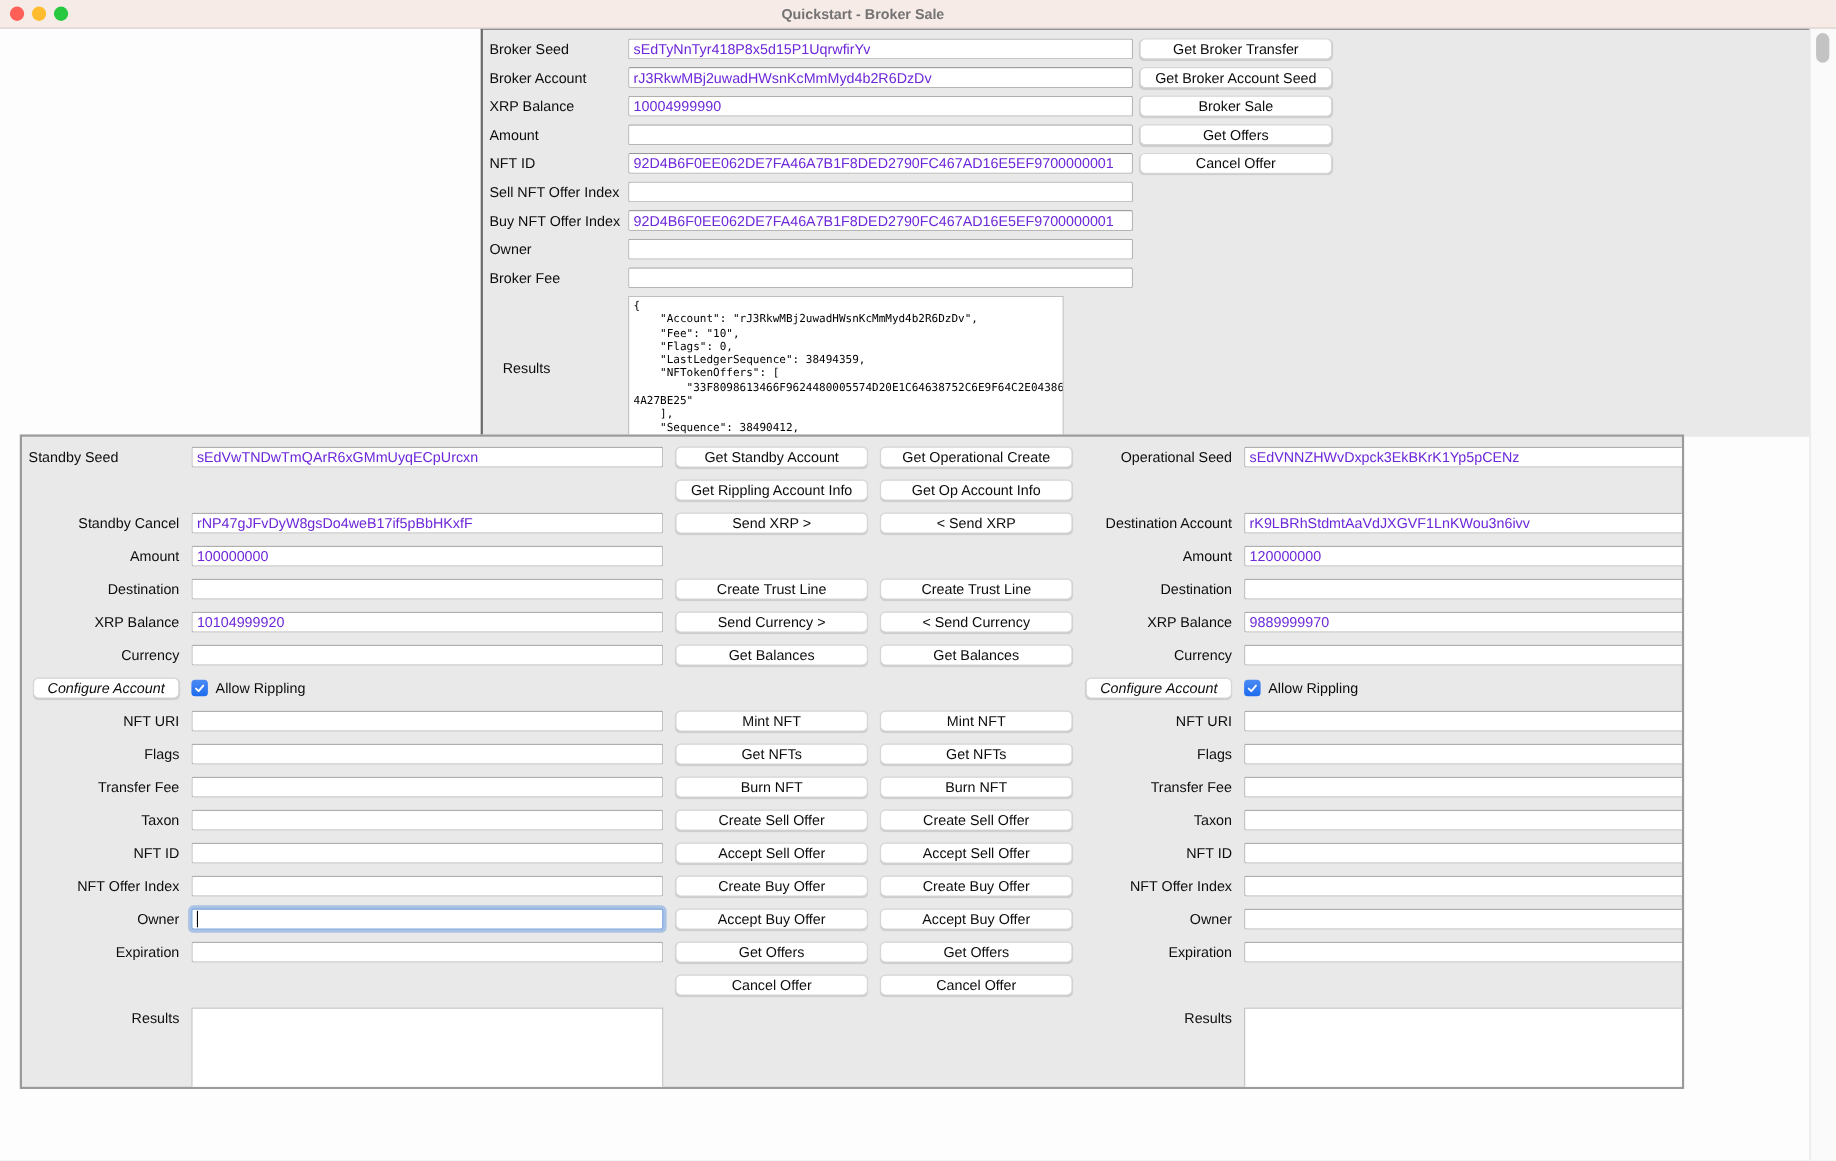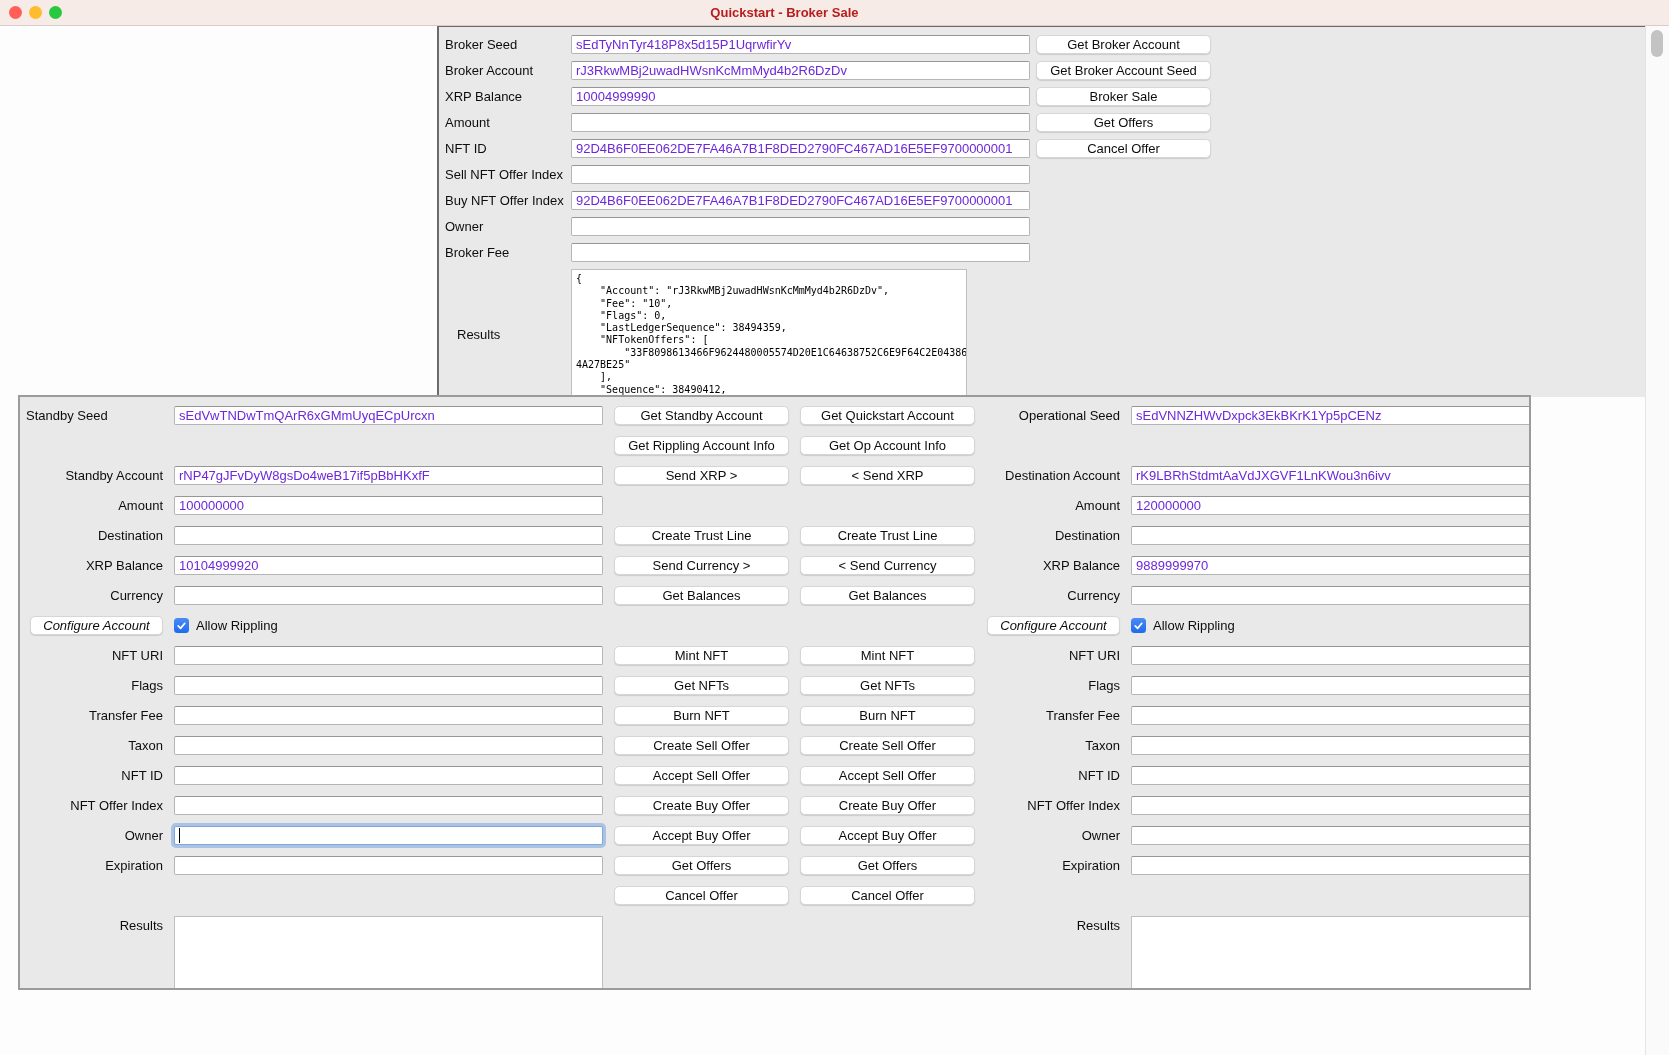--- a/index.html
+++ b/index.html
@@ -13,21 +13,21 @@
   .titlebar{
     position:absolute;top:0;left:0;right:0;height:25px;
     background:#f6ebe7;border-bottom:1px solid #d8cec9;z-index:6;
   }
   .light{position:absolute;top:6px;width:13px;height:13px;border-radius:50%;}
   .light.red{left:9px;background:#ff5f57;}
   .light.yellow{left:29px;background:#febc2e;}
   .light.green{left:49px;background:#28c840;}
   .win-title{
     position:absolute;top:0;left:47%;transform:translateX(-50%);
-    line-height:25px;font-size:13px;font-weight:bold;color:#b91c1c;white-space:nowrap;
+    line-height:25px;font-size:13px;font-weight:bold;color:#737373;white-space:nowrap;
   }
   
   .scroll-strip{
     position:absolute;top:25px;right:0;width:23px;bottom:0;
     background:#fafafa;border-left:1px solid #e4e4e4;z-index:5;
   }
   .scroll-thumb{
     position:absolute;top:5px;left:5px;width:12px;height:27px;
     border-radius:6px;background:#c3c3c3;
   }
@@ -102,21 +102,21 @@
   <div class="win-title">Quickstart - Broker Sale</div>
 </div>
 
 <div class="broker-panel">
   <div class="broker-grid" id="broker-grid">
       <div class="cell lbl left-align">Broker Seed</div>
       <div class="cell">
         <input class="entry" type="text" readonly="" value="sEdTyNnTyr418P8x5d15P1UqrwfirYv" style="">
       </div>
       <div class="cell">
-        <button class="btn">Get Broker Account</button>
+        <button class="btn">Get Broker Transfer</button>
       </div>
       <div class="cell lbl left-align">Broker Account</div>
       <div class="cell">
         <input class="entry" type="text" readonly="" value="rJ3RkwMBj2uwadHWsnKcMmMyd4b2R6DzDv" style="">
       </div>
       <div class="cell">
         <button class="btn">Get Broker Account Seed</button>
       </div>
       <div class="cell lbl left-align">XRP Balance</div>
       <div class="cell">
@@ -181,37 +181,37 @@
 <div class="bottom-panel">
   <div class="bottom-grid" id="bottom-grid">
       <div class="cell lbl left-align">Standby Seed</div>
       <div class="cell">
         <input class="entry" type="text" readonly="" value="sEdVwTNDwTmQArR6xGMmUyqECpUrcxn" style="">
       </div>
       <div class="cell">
         <button class="btn">Get Standby Account</button>
       </div>
       <div class="cell">
-        <button class="btn">Get Quickstart Account</button>
+        <button class="btn">Get Operational Create</button>
       </div>
       <div class="cell lbl">Operational Seed</div>
       <div class="cell">
         <input class="entry" type="text" readonly="" value="sEdVNNZHWvDxpck3EkBKrK1Yp5pCENz" style="">
       </div>
       <div class="cell"></div>
       <div class="cell"></div>
       <div class="cell">
         <button class="btn">Get Rippling Account Info</button>
       </div>
       <div class="cell">
         <button class="btn">Get Op Account Info</button>
       </div>
       <div class="cell"></div>
       <div class="cell"></div>
-      <div class="cell lbl">Standby Account</div>
+      <div class="cell lbl">Standby Cancel</div>
       <div class="cell">
         <input class="entry" type="text" readonly="" value="rNP47gJFvDyW8gsDo4weB17if5pBbHKxfF" style="">
       </div>
       <div class="cell">
         <button class="btn">Send XRP &gt;</button>
       </div>
       <div class="cell">
         <button class="btn">&lt; Send XRP</button>
       </div>
       <div class="cell lbl">Destination Account</div>

